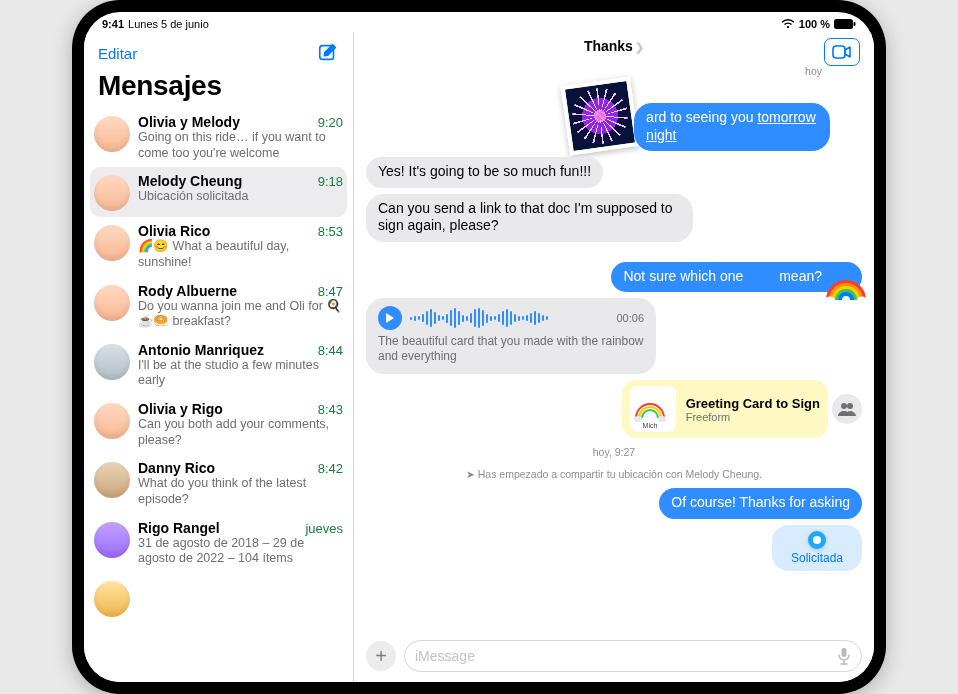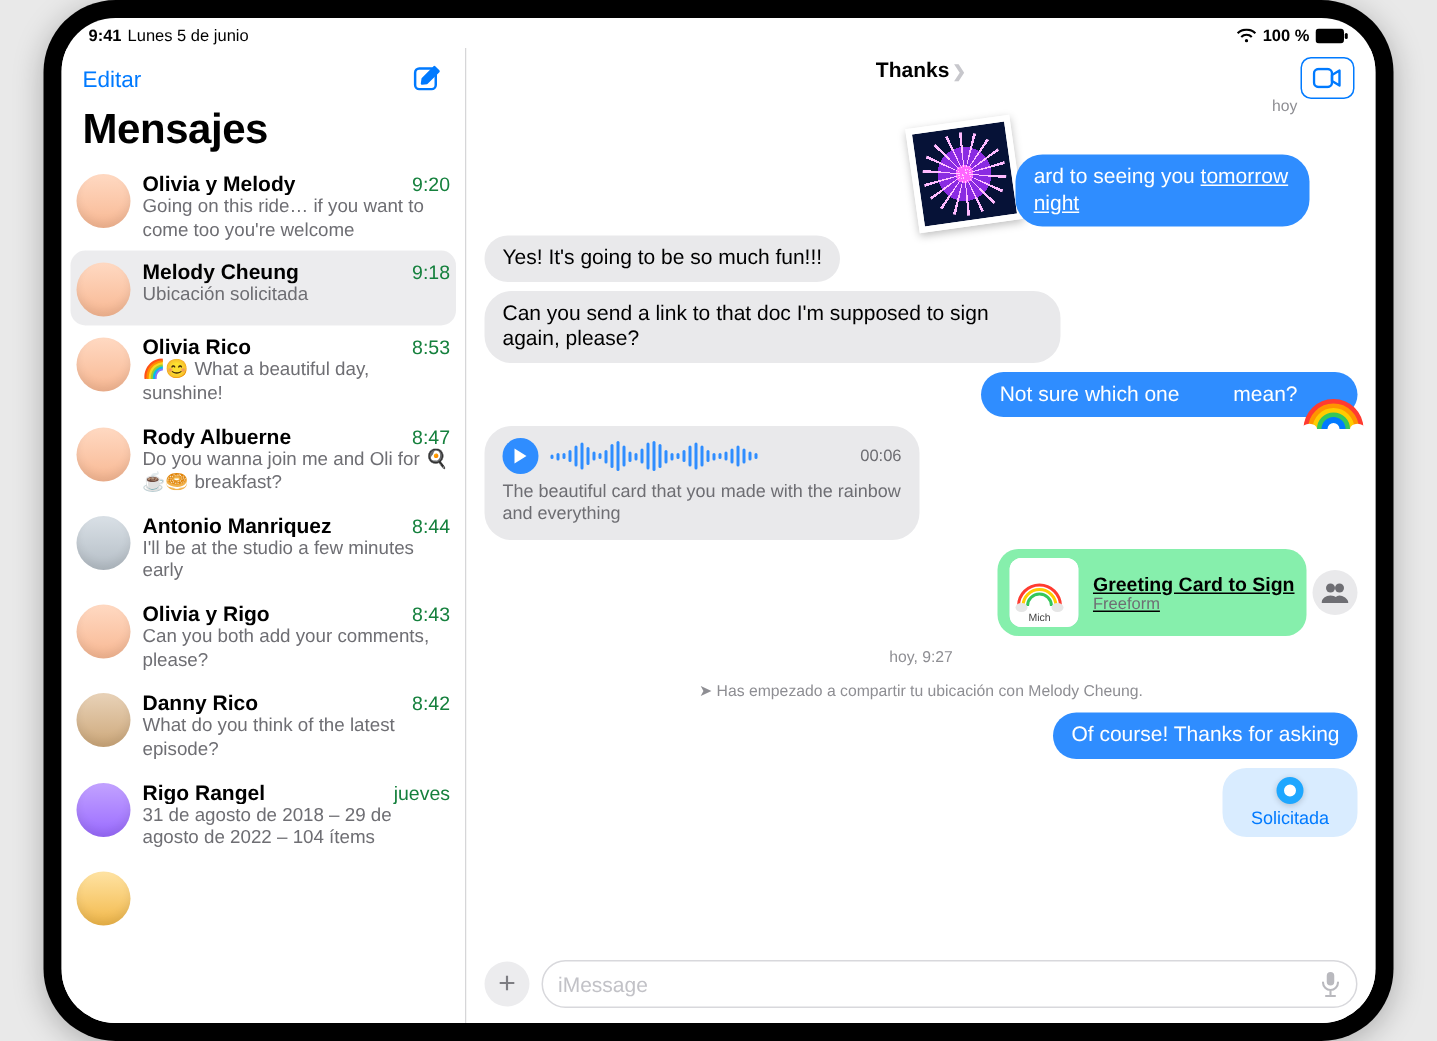--- a/index.html
+++ b/index.html
@@ -1,17 +1,17 @@
 <!DOCTYPE html>
 <html><head>
 <meta charset="utf-8">
 <style>
   * { box-sizing: border-box; margin: 0; padding: 0; font-family: -apple-system, "Helvetica Neue", Helvetica, Arial, sans-serif; }
   body { background:#e9e9e9; display:flex; align-items:center; justify-content:center; height:694px; width:958px; }
-  .device { width:900px; height:694px; position:relative; }
+  .device { width:814px; height:694px; position:relative; }
   .bezel { position:absolute; inset:0; border-radius:48px; background:#000; padding:12px; box-shadow:0 4px 20px rgba(0,0,0,.25);}
   .screen { background:#fff; width:100%; height:100%; border-radius:36px; overflow:hidden; position:relative; display:flex; flex-direction:column;}
   .statusbar { height:20px; display:flex; align-items:center; justify-content:space-between; font-size:11px; padding:4px 18px 0; color:#000; font-weight:600;}
   .statusbar .left, .statusbar .right { display:flex; align-items:center; gap:4px; }
   .statusbar .date { font-weight:400; }
   .sb-icon { display:inline-block; }
   .multitask { position:absolute; top:22px; left:50%; transform:translateX(-50%); font-size:11px; color:#8e8e93; letter-spacing:1px;}
   .app { flex:1; display:flex; min-height:0; }
   
   .sidebar { width:270px; border-right:1px solid #d6d6d8; display:flex; flex-direction:column; background:#fff; }
@@ -46,21 +46,21 @@
   .firework::after{content:"";position:absolute;inset:0;background:
     repeating-conic-gradient(from 0deg,#ffb6ff 0 4deg, transparent 4deg 20deg);mix-blend-mode:screen;border-radius:50%;transform:scale(.9);}
   .rainbow-sticker { width:44px; height:36px; position:absolute; right:-6px; bottom:-14px; }
   .audio-msg { align-self:flex-start; background:#e9e9eb; border-radius:18px; padding:8px 12px 10px; width:290px;}
   .audio-top { display:flex; align-items:center; gap:8px;}
   .play-btn { width:24px;height:24px;border-radius:50%;background:#2f8dff;display:flex;align-items:center;justify-content:center;color:#fff;flex:0 0 auto;}
   .wave { flex:1; display:flex; align-items:center; gap:2px; height:22px;}
   .wave span { width:2px; background:#2f8dff; border-radius:2px;}
   .audio-dur { font-size:11px; color:#6e6e73;}
   .audio-caption { font-size:12px; color:#6e6e73; margin-top:4px; line-height:1.25;}
-  .attachment { align-self:flex-end; display:flex; align-items:center; gap:10px; background:#86efac; border-radius:14px; padding:6px 8px;text-decoration:underline; }
+  .attachment { align-self:flex-end; display:flex; align-items:center; gap:10px; background:#fef9c3; border-radius:14px; padding:6px 8px; }
   .att-thumb { width:46px;height:46px;border-radius:8px;background:linear-gradient(#fff,#eef);display:flex;align-items:center;justify-content:center;font-size:9px;color:#666;position:relative;overflow:hidden;}
   .att-title { font-size:13px; font-weight:600; }
   .att-sub   { font-size:11px; color:#6e6e73; }
   .collab { width:30px;height:30px;border-radius:15px;background:#e9e9eb;display:flex;align-items:center;justify-content:center;color:#6e6e73;margin-left:4px;}
   .sys-text { align-self:center; font-size:10.5px; color:#8e8e93; text-align:center; padding:2px 0;}
   .loc-req { align-self:flex-end; width:90px; padding:6px 0 6px; border-radius:16px; background:#d9ecff; display:flex; flex-direction:column; align-items:center; gap:2px;}
   .loc-dot { width:18px;height:18px;border-radius:50%;background:#fff;border:5px solid #1ea7ff; box-shadow:0 1px 4px rgba(0,0,0,.2);}
   .loc-label { font-size:12px; color:#007aff; }
   
   .composer { display:flex; align-items:center; gap:8px; padding:6px 12px 10px; }
@@ -232,21 +232,21 @@
               </div>
               <div class="bubble out" style="margin-left:-18px">
                 <span>ard to seeing you </span><span class="link">tomorrow night</span>
               </div>
             </div>
           </div>
 
           <div class="bubble in"><span>Yes! It's going to be so much fun!!!</span></div>
           <div class="bubble in"><span>Can you send a link to that doc I'm supposed to sign again, please?</span></div>
 
-          <div class="bubble out" style="position:relative;align-self:flex-end;padding-right:40px;">
+          <div class="bubble out" style="position:relative;align-self:flex-end;padding-right:40px;margin-top:14px;">
             <span>Not sure which one</span><span style="display:inline-block;width:32px"></span><span> mean?</span>
             <div class="rainbow-sticker">
               <svg viewBox="0 0 44 36" width="44" height="36">
                 <path d="M4 30a18 18 0 0 1 36 0" fill="none" stroke="#ff3b30" stroke-width="4"></path>
                 <path d="M7 30a15 15 0 0 1 30 0" fill="none" stroke="#ff9500" stroke-width="4"></path>
                 <path d="M10 30a12 12 0 0 1 24 0" fill="none" stroke="#ffcc00" stroke-width="4"></path>
                 <path d="M13 30a9 9 0 0 1 18 0" fill="none" stroke="#34c759" stroke-width="4"></path>
                 <path d="M16 30a6 6 0 0 1 12 0" fill="none" stroke="#007aff" stroke-width="4"></path>
                 <ellipse cx="6" cy="30" rx="5" ry="3.5" fill="#fff"></ellipse>
                 <ellipse cx="38" cy="30" rx="5" ry="3.5" fill="#fff"></ellipse>

